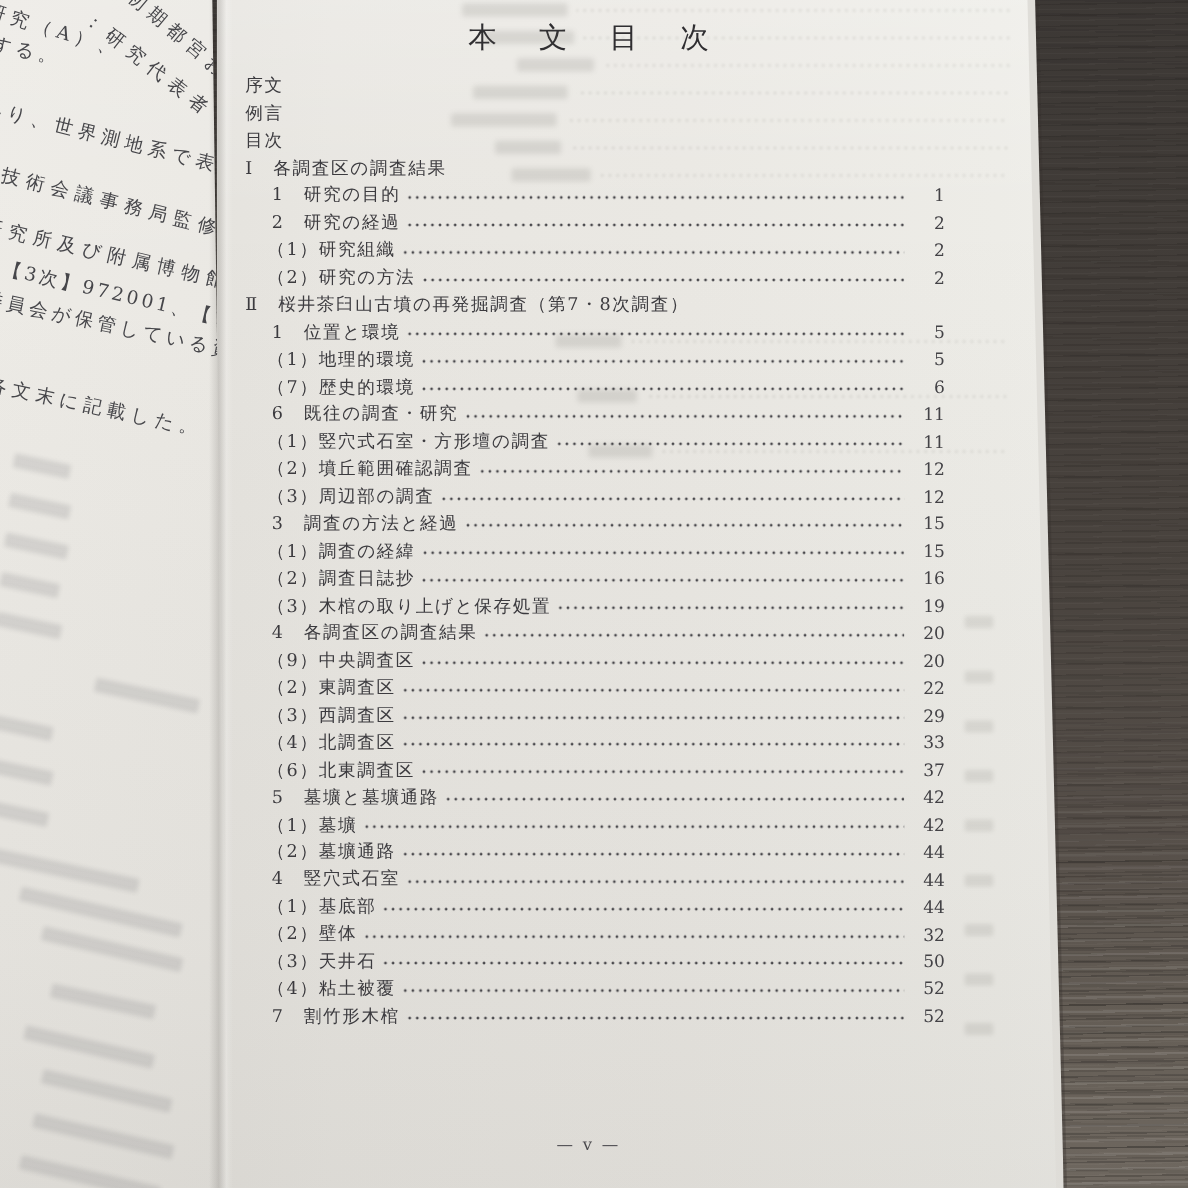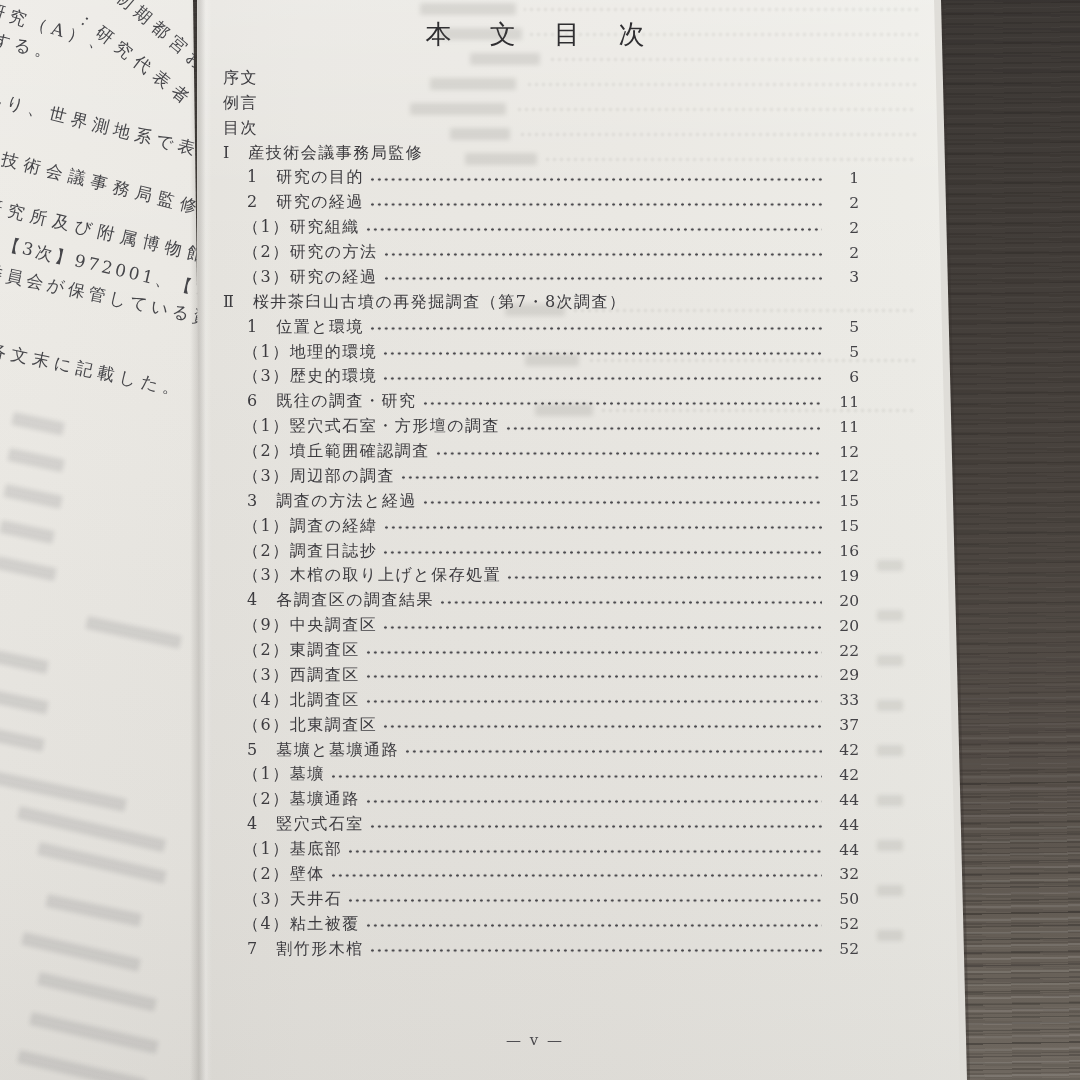--- a/index.html
+++ b/index.html
@@ -125,21 +125,21 @@
         <div class="toc-row ind0">
           <span class="toc-label">序文</span>
         </div>
         <div class="toc-row ind0">
           <span class="toc-label">例言</span>
         </div>
         <div class="toc-row ind0">
           <span class="toc-label">目次</span>
         </div>
         <div class="toc-row ind0">
-          <span class="toc-label">Ⅰ　産技術会議事務局監修</span>
+          <span class="toc-label">Ⅰ　各調査区の調査結果</span>
         </div>
         <div class="toc-row ind1">
           <span class="toc-label">1　研究の目的</span>
           <span class="leader"></span>
           <span class="toc-page">1</span>
         </div>
         <div class="toc-row ind1">
           <span class="toc-label">2　研究の経過</span>
           <span class="leader"></span>
           <span class="toc-page">2</span>
@@ -147,40 +147,35 @@
         <div class="toc-row ind2">
           <span class="toc-label">（1）研究組織</span>
           <span class="leader"></span>
           <span class="toc-page">2</span>
         </div>
         <div class="toc-row ind2">
           <span class="toc-label">（2）研究の方法</span>
           <span class="leader"></span>
           <span class="toc-page">2</span>
         </div>
-        <div class="toc-row ind2">
-          <span class="toc-label">（3）研究の経過</span>
-          <span class="leader"></span>
-          <span class="toc-page">3</span>
-        </div>
         <div class="toc-row ind0">
           <span class="toc-label">Ⅱ　桜井茶臼山古墳の再発掘調査（第7・8次調査）</span>
         </div>
         <div class="toc-row ind1">
           <span class="toc-label">1　位置と環境</span>
           <span class="leader"></span>
           <span class="toc-page">5</span>
         </div>
         <div class="toc-row ind2">
           <span class="toc-label">（1）地理的環境</span>
           <span class="leader"></span>
           <span class="toc-page">5</span>
         </div>
         <div class="toc-row ind2">
-          <span class="toc-label">（3）歴史的環境</span>
+          <span class="toc-label">（7）歴史的環境</span>
           <span class="leader"></span>
           <span class="toc-page">6</span>
         </div>
         <div class="toc-row ind1">
           <span class="toc-label">6　既往の調査・研究</span>
           <span class="leader"></span>
           <span class="toc-page">11</span>
         </div>
         <div class="toc-row ind2">
           <span class="toc-label">（1）竪穴式石室・方形壇の調査</span>

